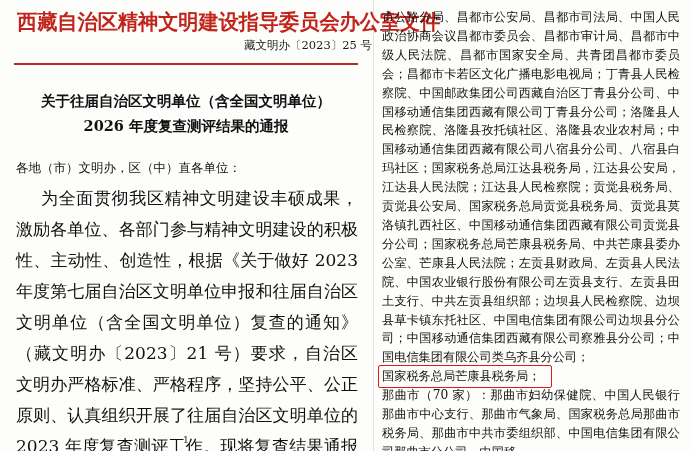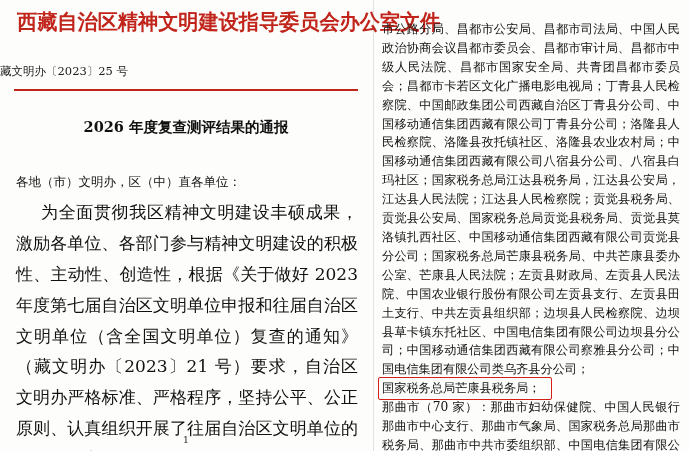--- a/index.html
+++ b/index.html
@@ -32,46 +32,46 @@
     font-weight: bold;
     font-size: 21px;
     letter-spacing: 0px;
     margin: 10px 10px 0 10px;
     line-height: 1.15;
     white-space: nowrap;
     transform: scaleX(0.96);
     transform-origin: center;
   }
   .doc-number {
-    text-align: left;
+    text-align: right;
     font-family: "DejaVu Serif", serif;
     font-size: 11.5px;
     color: #1a1a1a;
-    margin-top: 30px;
+    margin-top: 4px;
   }
   .red-rule {
     height: 2px;
     background: #c0241b;
     margin: 10px 14px 0 14px;
   }
   .title {
     text-align: center;
     font-family: "DejaVu Serif", serif;
     font-weight: bold;
     font-size: 14.5px;
     color: #111;
     line-height: 1.7;
     margin: 24px 22px 0 22px;
   }
   .title div { white-space: nowrap; }
   .addressee {
     font-family: "DejaVu Serif", serif;
     font-size: 12.5px;
     color: #111;
-    margin: 34px 0 0 16px;
+    margin: 22px 0 0 16px;
   }
   .body-p {
     font-family: "DejaVu Serif", serif;
     font-size: 17px;
     color: #111;
     line-height: 1.82;
     margin: 6px 14px 0 16px;
     text-align: justify;
     text-indent: 25px;
   }
@@ -94,21 +94,21 @@
     color: #333;
   }
   
   .col-right {
     position: absolute;
     left: 376px;
     top: 0;
     width: 314px;
     height: 451px;
     box-sizing: border-box;
-    padding: 20px 10px 0 6px;
+    padding: 8px 10px 0 6px;
   }
   .r-line {
     font-family: "DejaVu Serif", serif;
     font-size: 12.2px;
     color: #111;
     line-height: 1.55;
     text-align: justify;
     text-justify: inter-ideograph;
     word-break: break-all;
   }
@@ -139,20 +139,21 @@
 
   <div class="col-left">
 
     <div class="doc-header">西藏自治区精神文明建设指导委员会办公室文件</div>
 
     <div class="doc-number">藏文明办〔2023〕25 号</div>
 
     <div class="red-rule"></div>
 
     <div class="title">
+      <div>关于往届自治区文明单位（含全国文明单位）</div>
       <div>2026 年度复查测评结果的通报</div>
     </div>
 
     <div class="addressee">各地（市）文明办，区（中）直各单位：</div>
 
     <div class="body-p">为全面贯彻我区精神文明建设丰硕成果，激励各单位、各部门参与精神文明建设的积极性、主动性、创造性，根据《关于做好 2023 年度第七届自治区文明单位申报和往届自治区文明单位（含全国文明单位）复查的通知》（藏文明办〔2023〕21 号）要求，自治区文明办严格标准、严格程序，坚持公平、公正原则、认真组织开展了往届自治区文明单位的 2023 年度复查测评工作。现将复查结果通报如下：</div>
 
     <div class="section-head">一、年度复查测评通过单位名单</div>
 
     <div class="page-num">1</div>

